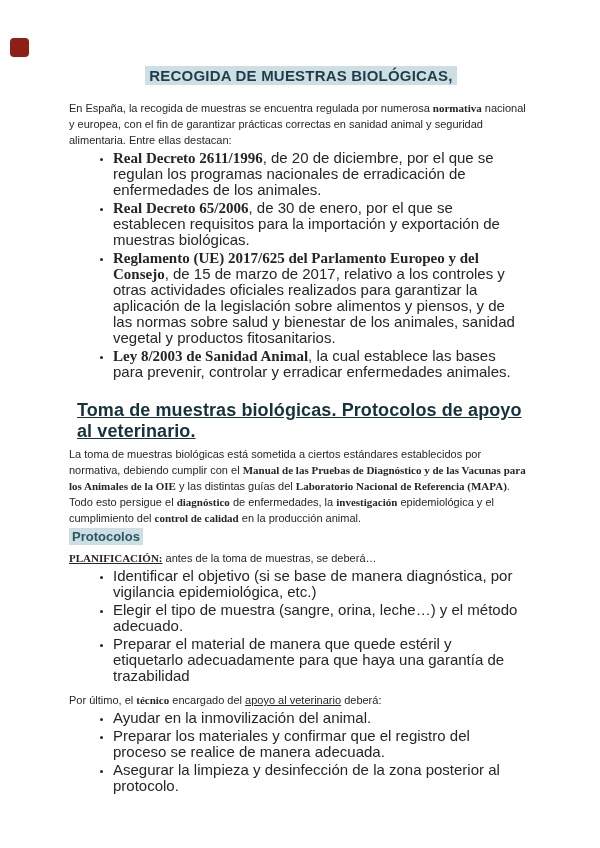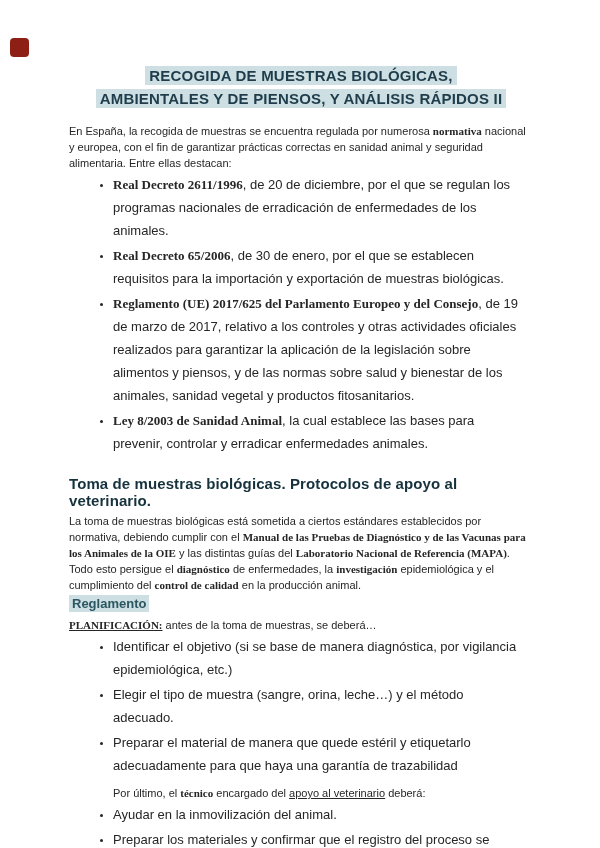--- a/index.html
+++ b/index.html
@@ -46,82 +46,82 @@
     line-height: 16px;
   }
   .b { font-weight: bold; font-family: Liberation Serif, serif; }
   .u { text-decoration: underline; }
   ul {
     margin: 0 0 8px 0;
     padding: 0 0 0 44px;
     list-style: disc;
   }
   li {
-    font-size: 13px;
-    line-height: 23px;
+    font-size: 15px;
+    line-height: 16px;
     margin: 0 12px 2px 0;
   }
   li::marker { color: #262626; font-size: 10px; }
   h2.section {
-    font-size: 15px;
+    font-size: 18px;
     font-weight: bold;
+    text-decoration: underline;
     color: var(--heading, #16323c);
-    margin: 20px 0 4px 0;
+    margin: 20px 0 4px 8px;
     letter-spacing: 0.1px;
   }
   h3.sub {
     font-size: 13px;
     font-weight: bold;
     color: var(--subheading, #2b5662);
     margin: 3px 0 6px 0;
   }
   h3.sub .hl { padding: 1px 3px; }
 </style>
 </head>
 <body>
 
 <div class="page">
   <div class="marker"></div>
 
   <div class="content">
 
     <div class="title">
       <span class="hl">RECOGIDA DE MUESTRAS BIOLÓGICAS,</span><br>
-      <span class="hl">AMBIENTALES Y DE PIENSOS, Y ANÁLISIS RÁPIDOS II</span>
     </div>
 
     <p style="margin-bottom:2px;"><span>En España, la recogida de muestras se encuentra regulada por numerosa </span><span class="b">normativa</span><span> nacional y europea, con el fin de garantizar prácticas correctas en sanidad animal y seguridad alimentaria. Entre ellas destacan:</span></p>
 
     <ul>
       <li><span class="b">Real Decreto 2611/1996</span><span>, de 20 de diciembre, por el que se regulan los programas nacionales de erradicación de enfermedades de los animales.</span></li>
       <li><span class="b">Real Decreto 65/2006</span><span>, de 30 de enero, por el que se establecen requisitos para la importación y exportación de muestras biológicas.</span></li>
-      <li><span class="b">Reglamento (UE) 2017/625 del Parlamento Europeo y del Consejo</span><span>, de 19 de marzo de 2017, relativo a los controles y otras actividades oficiales realizados para garantizar la aplicación de la legislación sobre alimentos y piensos, y de las normas sobre salud y bienestar de los animales, sanidad vegetal y productos fitosanitarios.</span></li>
+      <li><span class="b">Reglamento (UE) 2017/625 del Parlamento Europeo y del Consejo</span><span>, de 15 de marzo de 2017, relativo a los controles y otras actividades oficiales realizados para garantizar la aplicación de la legislación sobre alimentos y piensos, y de las normas sobre salud y bienestar de los animales, sanidad vegetal y productos fitosanitarios.</span></li>
       <li><span class="b">Ley 8/2003 de Sanidad Animal</span><span>, la cual establece las bases para prevenir, controlar y erradicar enfermedades animales.</span></li>
     </ul>
 
     <h2 class="section">Toma de muestras biológicas. Protocolos de apoyo al veterinario.</h2>
 
     <p style="margin-bottom:3px;"><span>La toma de muestras biológicas está sometida a ciertos estándares establecidos por normativa, debiendo cumplir con el </span><span class="b">Manual de las Pruebas de Diagnóstico y de las Vacunas para los Animales de la OIE</span><span> y las distintas guías del </span><span class="b">Laboratorio Nacional de Referencia (MAPA)</span><span>. Todo esto persigue el </span><span class="b">diagnóstico</span><span> de enfermedades, la </span><span class="b">investigación</span><span> epidemiológica y el cumplimiento del </span><span class="b">control de calidad</span><span> en la producción animal.</span></p>
 
     <h3 class="sub">
-      <span class="hl">Reglamento</span>
+      <span class="hl">Protocolos</span>
     </h3>
 
     <p style="margin-bottom:2px;"><span class="b u">PLANIFICACIÓN:</span><span> antes de la toma de muestras, se deberá…</span></p>
 
     <ul>
       <li><span>Identificar el objetivo (si se base de manera diagnóstica, por vigilancia epidemiológica, etc.)</span></li>
       <li><span>Elegir el tipo de muestra (sangre, orina, leche…) y el método adecuado.</span></li>
       <li><span>Preparar el material de manera que quede estéril y etiquetarlo adecuadamente para que haya una garantía de trazabilidad</span></li>
     </ul>
 
 
 
 
-    <p style="margin-bottom:2px;margin-left:44px;"><span>Por último, el </span><span class="b">técnico</span><span> encargado del </span><span class="u">apoyo al veterinario</span><span> deberá:</span></p>
+    <p style="margin-bottom:2px;"><span>Por último, el </span><span class="b">técnico</span><span> encargado del </span><span class="u">apoyo al veterinario</span><span> deberá:</span></p>
 
     <ul>
       <li><span>Ayudar en la inmovilización del animal.</span></li>
       <li><span>Preparar los materiales y confirmar que el registro del proceso se realice de manera adecuada.</span></li>
       <li><span>Asegurar la limpieza y desinfección de la zona posterior al protocolo.</span></li>
     </ul>
 
   </div>
 </div>
 

